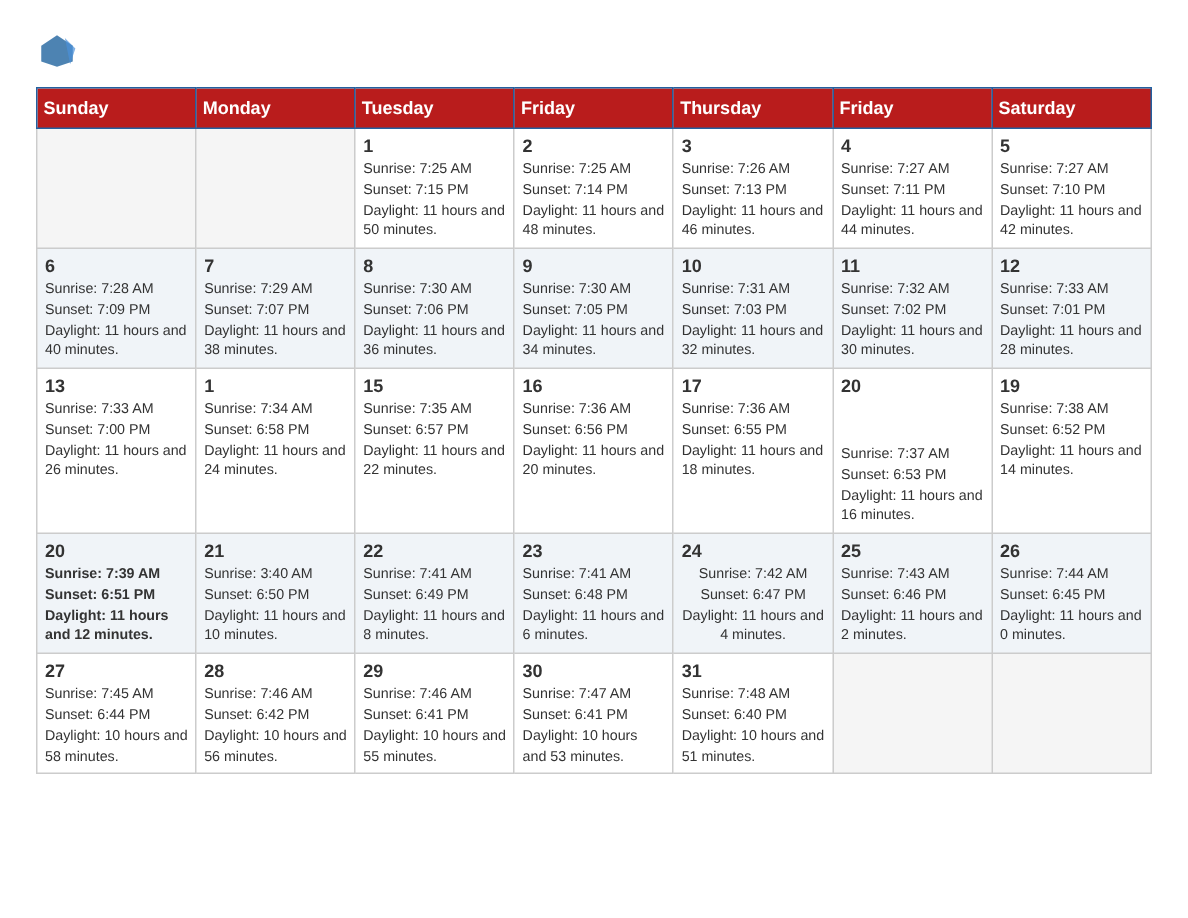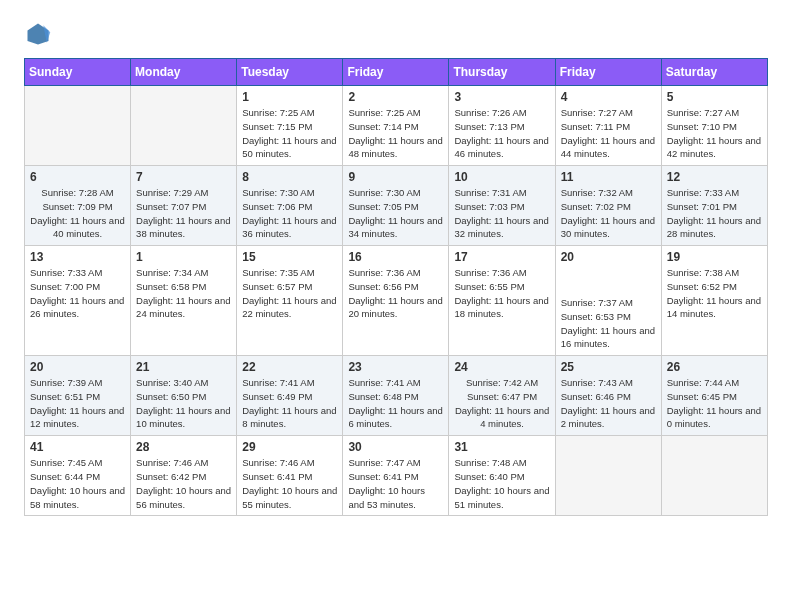--- a/index.html
+++ b/index.html
@@ -51,21 +51,21 @@
     .location {
       font-size: 14px;
       color: #555;
     }
     .calendar {
       width: 100%;
       border-collapse: collapse;
       border: 1px solid #ccc;
     }
     .calendar th {
-      background: #8b5cf6;
+      background: #b91c1c;
       color: #fff;
       font-size: 12px;
       padding: 6px 4px;
       text-align: left;
       border: 1px solid #2260a0;
     }
     .calendar td {
       border: 1px solid #ccc;
       vertical-align: top;
       padding: 4px 5px;
@@ -160,21 +160,21 @@
         <td>
           <span class="day-number">5</span>
           <div class="day-info" style="white-space: pre-line;">Sunrise: 7:27 AM
 Sunset: 7:10 PM
 Daylight: 11 hours and 42 minutes.</div>
         </td>
       </tr>
       <tr>
         <td>
           <span class="day-number">6</span>
-          <div class="day-info" style="white-space: pre-line; text-align: center;">Sunrise: 7:28 AM
+          <div class="day-info" style="white-space: pre-line;">Sunrise: 7:28 AM
 Sunset: 7:09 PM
 Daylight: 11 hours and 40 minutes.</div>
         </td>
         <td>
           <span class="day-number">7</span>
           <div class="day-info" style="white-space: pre-line;">Sunrise: 7:29 AM
 Sunset: 7:07 PM
 Daylight: 11 hours and 38 minutes.</div>
         </td>
         <td>
@@ -248,21 +248,21 @@
         <td>
           <span class="day-number">19</span>
           <div class="day-info" style="white-space: pre-line;">Sunrise: 7:38 AM
 Sunset: 6:52 PM
 Daylight: 11 hours and 14 minutes.</div>
         </td>
       </tr>
       <tr>
         <td>
           <span class="day-number">20</span>
-          <div class="day-info" style="white-space: pre-line;">Sunrise: 7:39 AM
+          <div class="day-info" style="white-space: pre-line; font-weight: bold;">Sunrise: 7:39 AM
 Sunset: 6:51 PM
 Daylight: 11 hours and 12 minutes.</div>
         </td>
         <td>
           <span class="day-number">21</span>
           <div class="day-info" style="white-space: pre-line;">Sunrise: 3:40 AM
 Sunset: 6:50 PM
 Daylight: 11 hours and 10 minutes.</div>
         </td>
         <td>
@@ -291,21 +291,21 @@
         </td>
         <td>
           <span class="day-number">26</span>
           <div class="day-info" style="white-space: pre-line;">Sunrise: 7:44 AM
 Sunset: 6:45 PM
 Daylight: 11 hours and 0 minutes.</div>
         </td>
       </tr>
       <tr>
         <td>
-          <span class="day-number">41</span>
+          <span class="day-number">27</span>
           <div class="day-info" style="white-space: pre-line;">Sunrise: 7:45 AM
 Sunset: 6:44 PM
 Daylight: 10 hours and 58 minutes.</div>
         </td>
         <td>
           <span class="day-number">28</span>
           <div class="day-info" style="white-space: pre-line;">Sunrise: 7:46 AM
 Sunset: 6:42 PM
 Daylight: 10 hours and 56 minutes.</div>
         </td>

